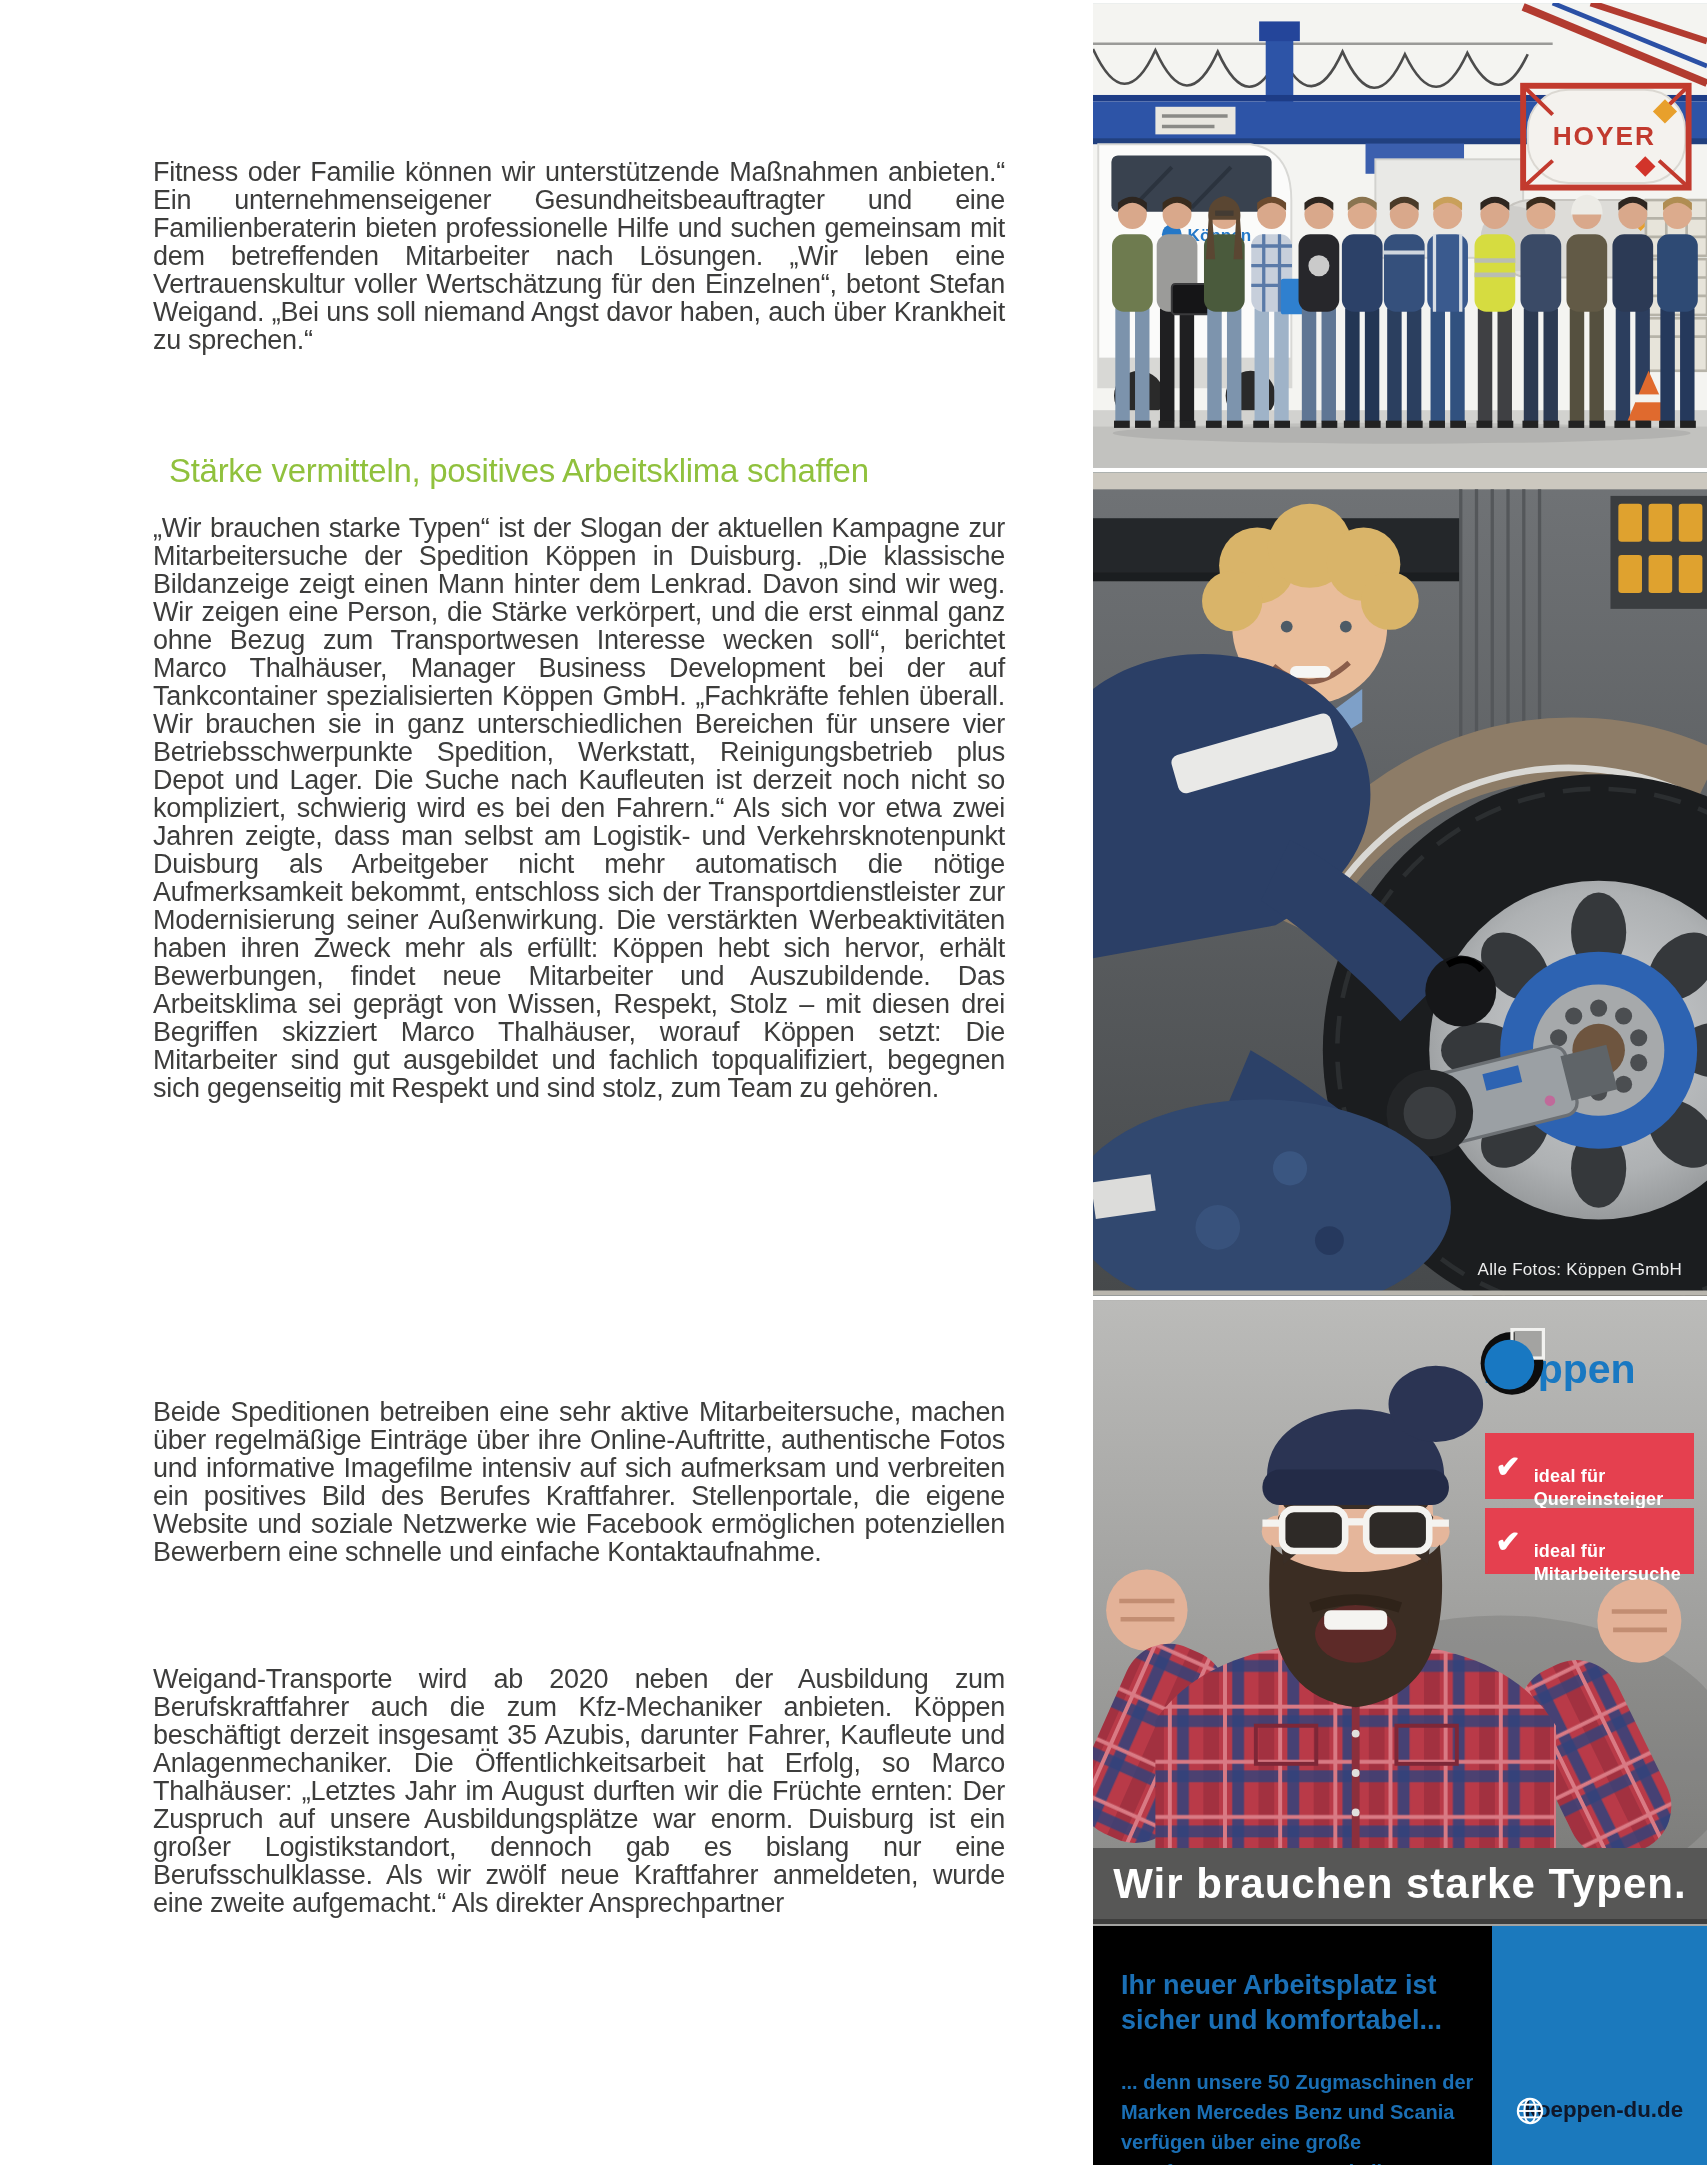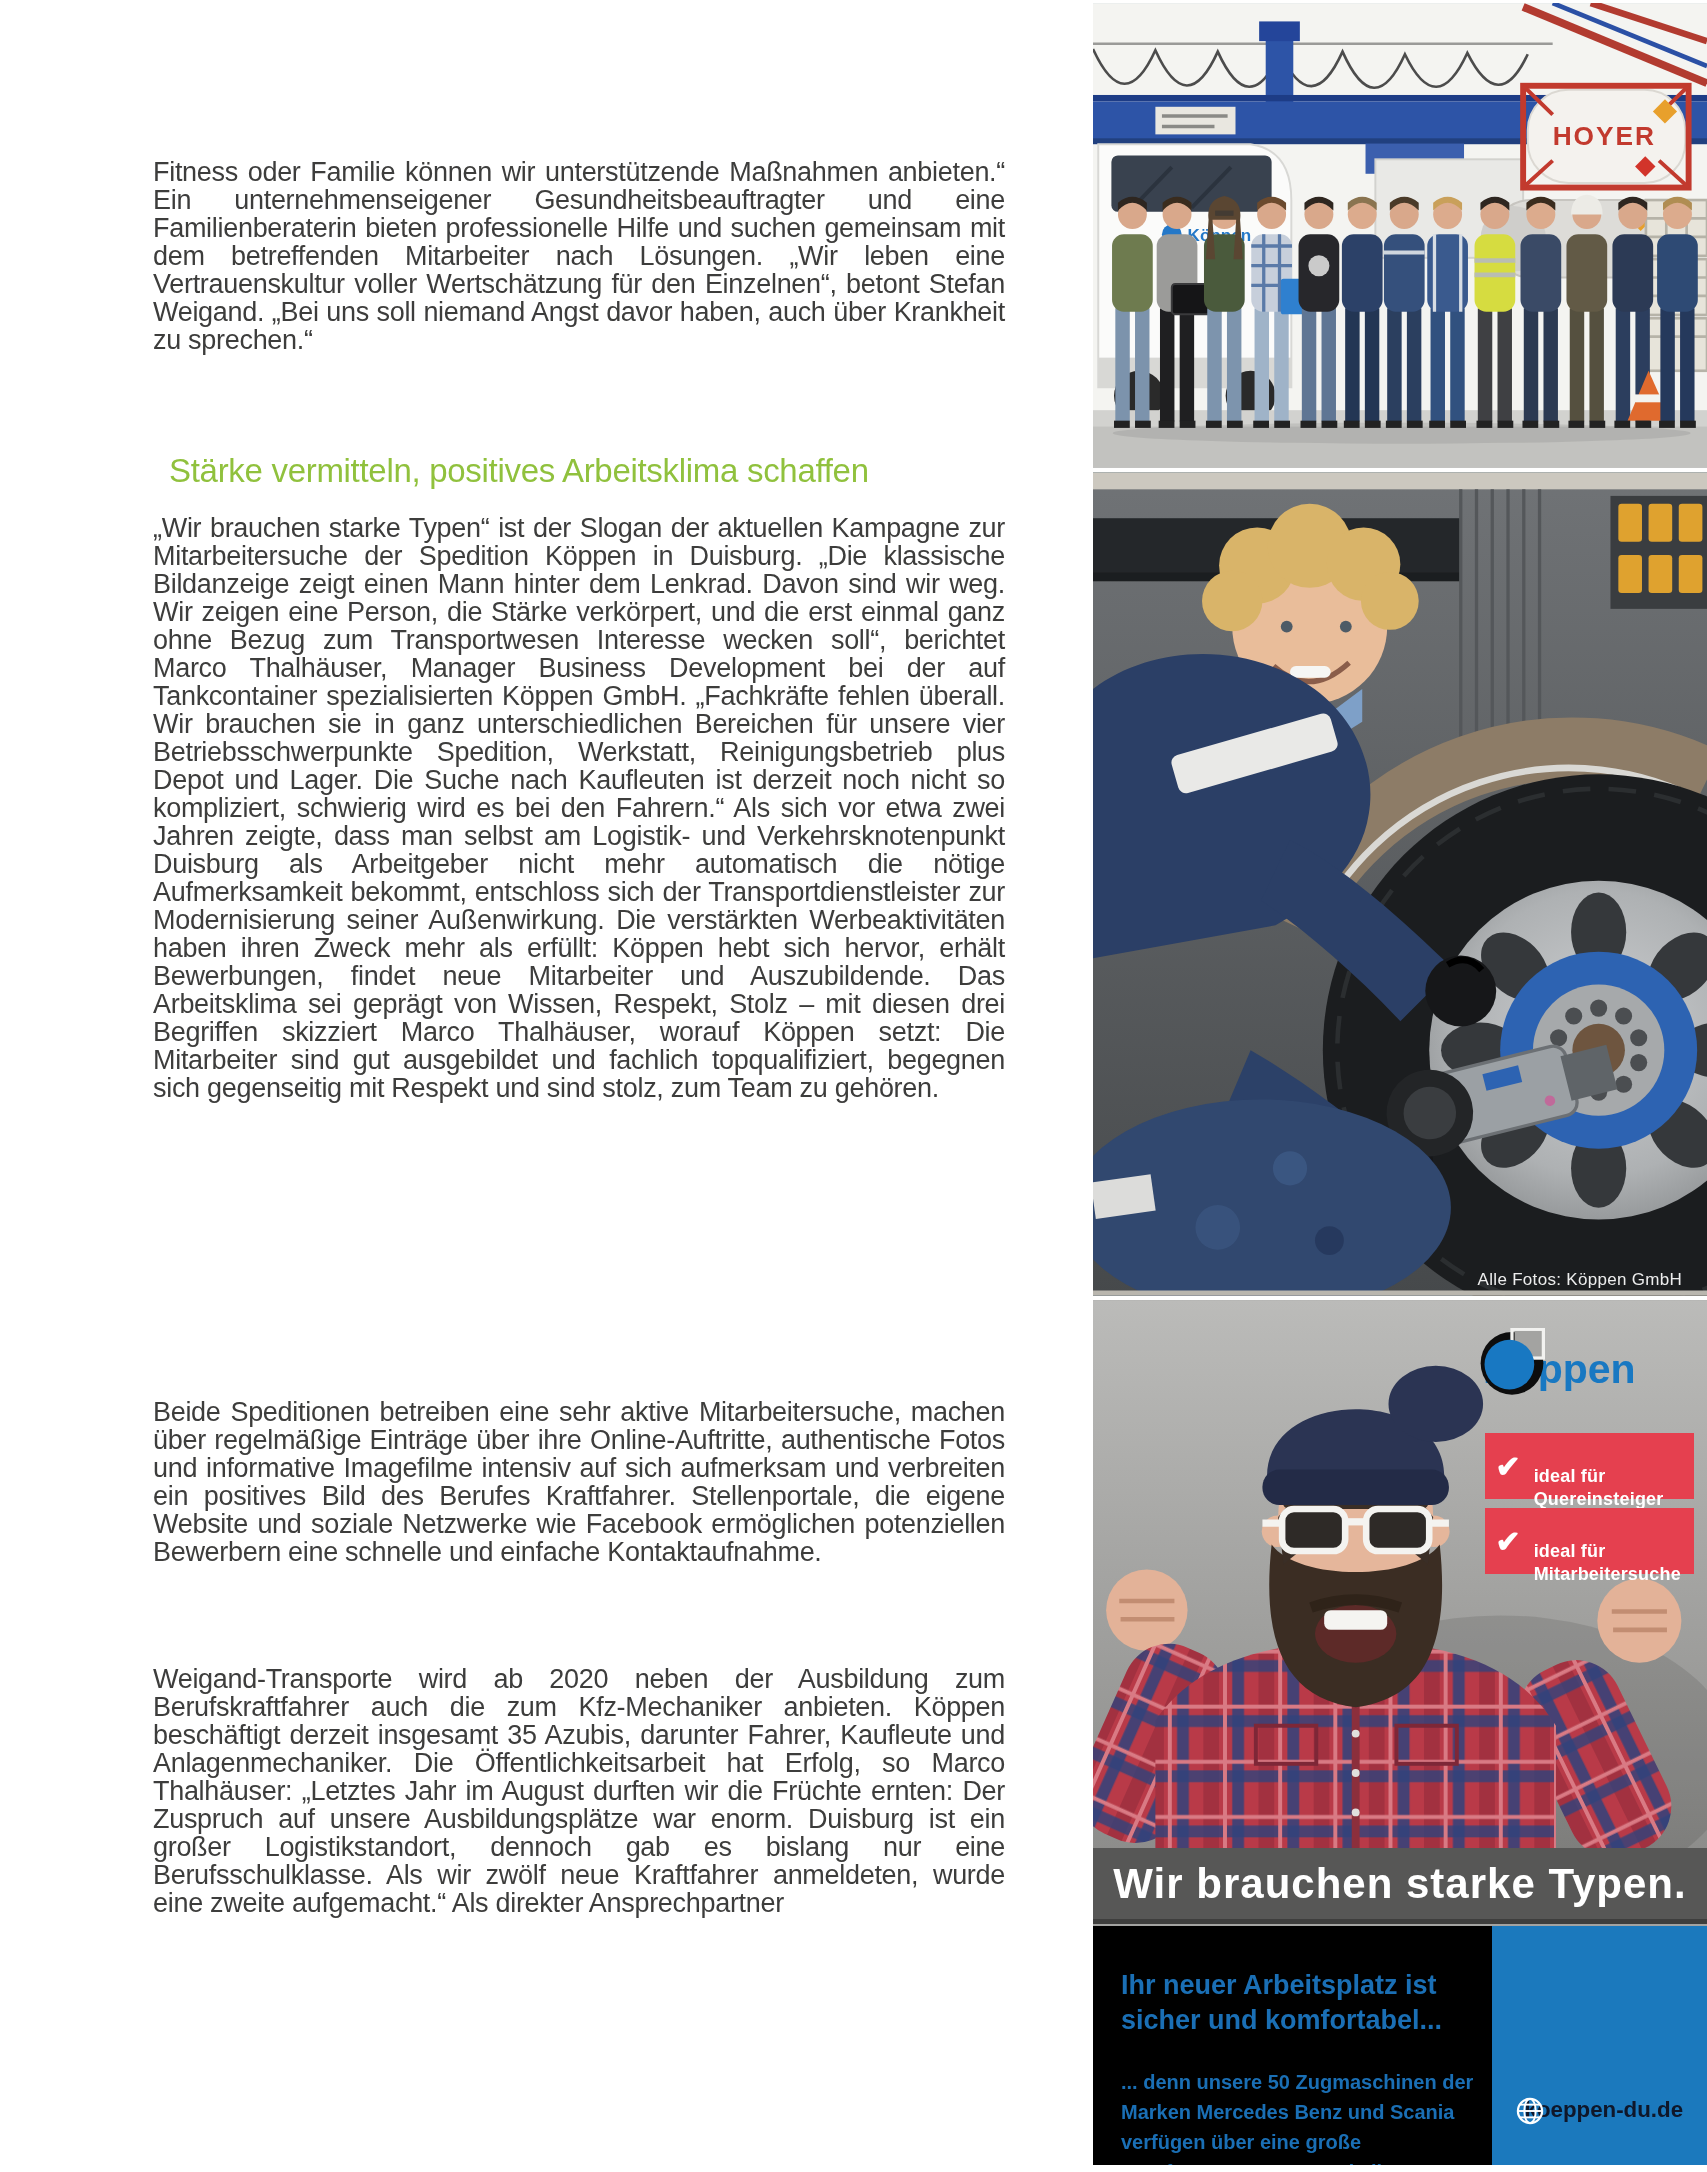--- a/index.html
+++ b/index.html
@@ -22,21 +22,21 @@
   .h1{top:436px}.h2{top:1316px}
 
   
   .rc{position:absolute;left:1093px;width:614px;overflow:hidden;background:#0369a1;}
   #photo1{top:3.3px;height:465px;}
   #photo2{top:472px;height:824px;}
   #ad{top:1300px;height:865px;background:#a3a3a1;}
   .rc svg{display:block;position:absolute;top:0;left:0;}
 
   .photo-caption{
-    position:absolute;right:25px;bottom:6px;
+    position:absolute;right:25px;bottom:16px;
     font-size:17px;color:rgba(255,255,255,.92);letter-spacing:0.3px;
   }
 
   
   .ad-logo{position:absolute;left:386px;top:28px;display:flex;align-items:flex-start;}
   .ad-logo .mark{width:66px;height:68px;flex:0 0 auto;}
   .ad-logo .word{
     font-size:41px;font-weight:700;color:#1878c2;letter-spacing:0;
     margin:18.4px 0 0 4px;white-space:nowrap;
   }

